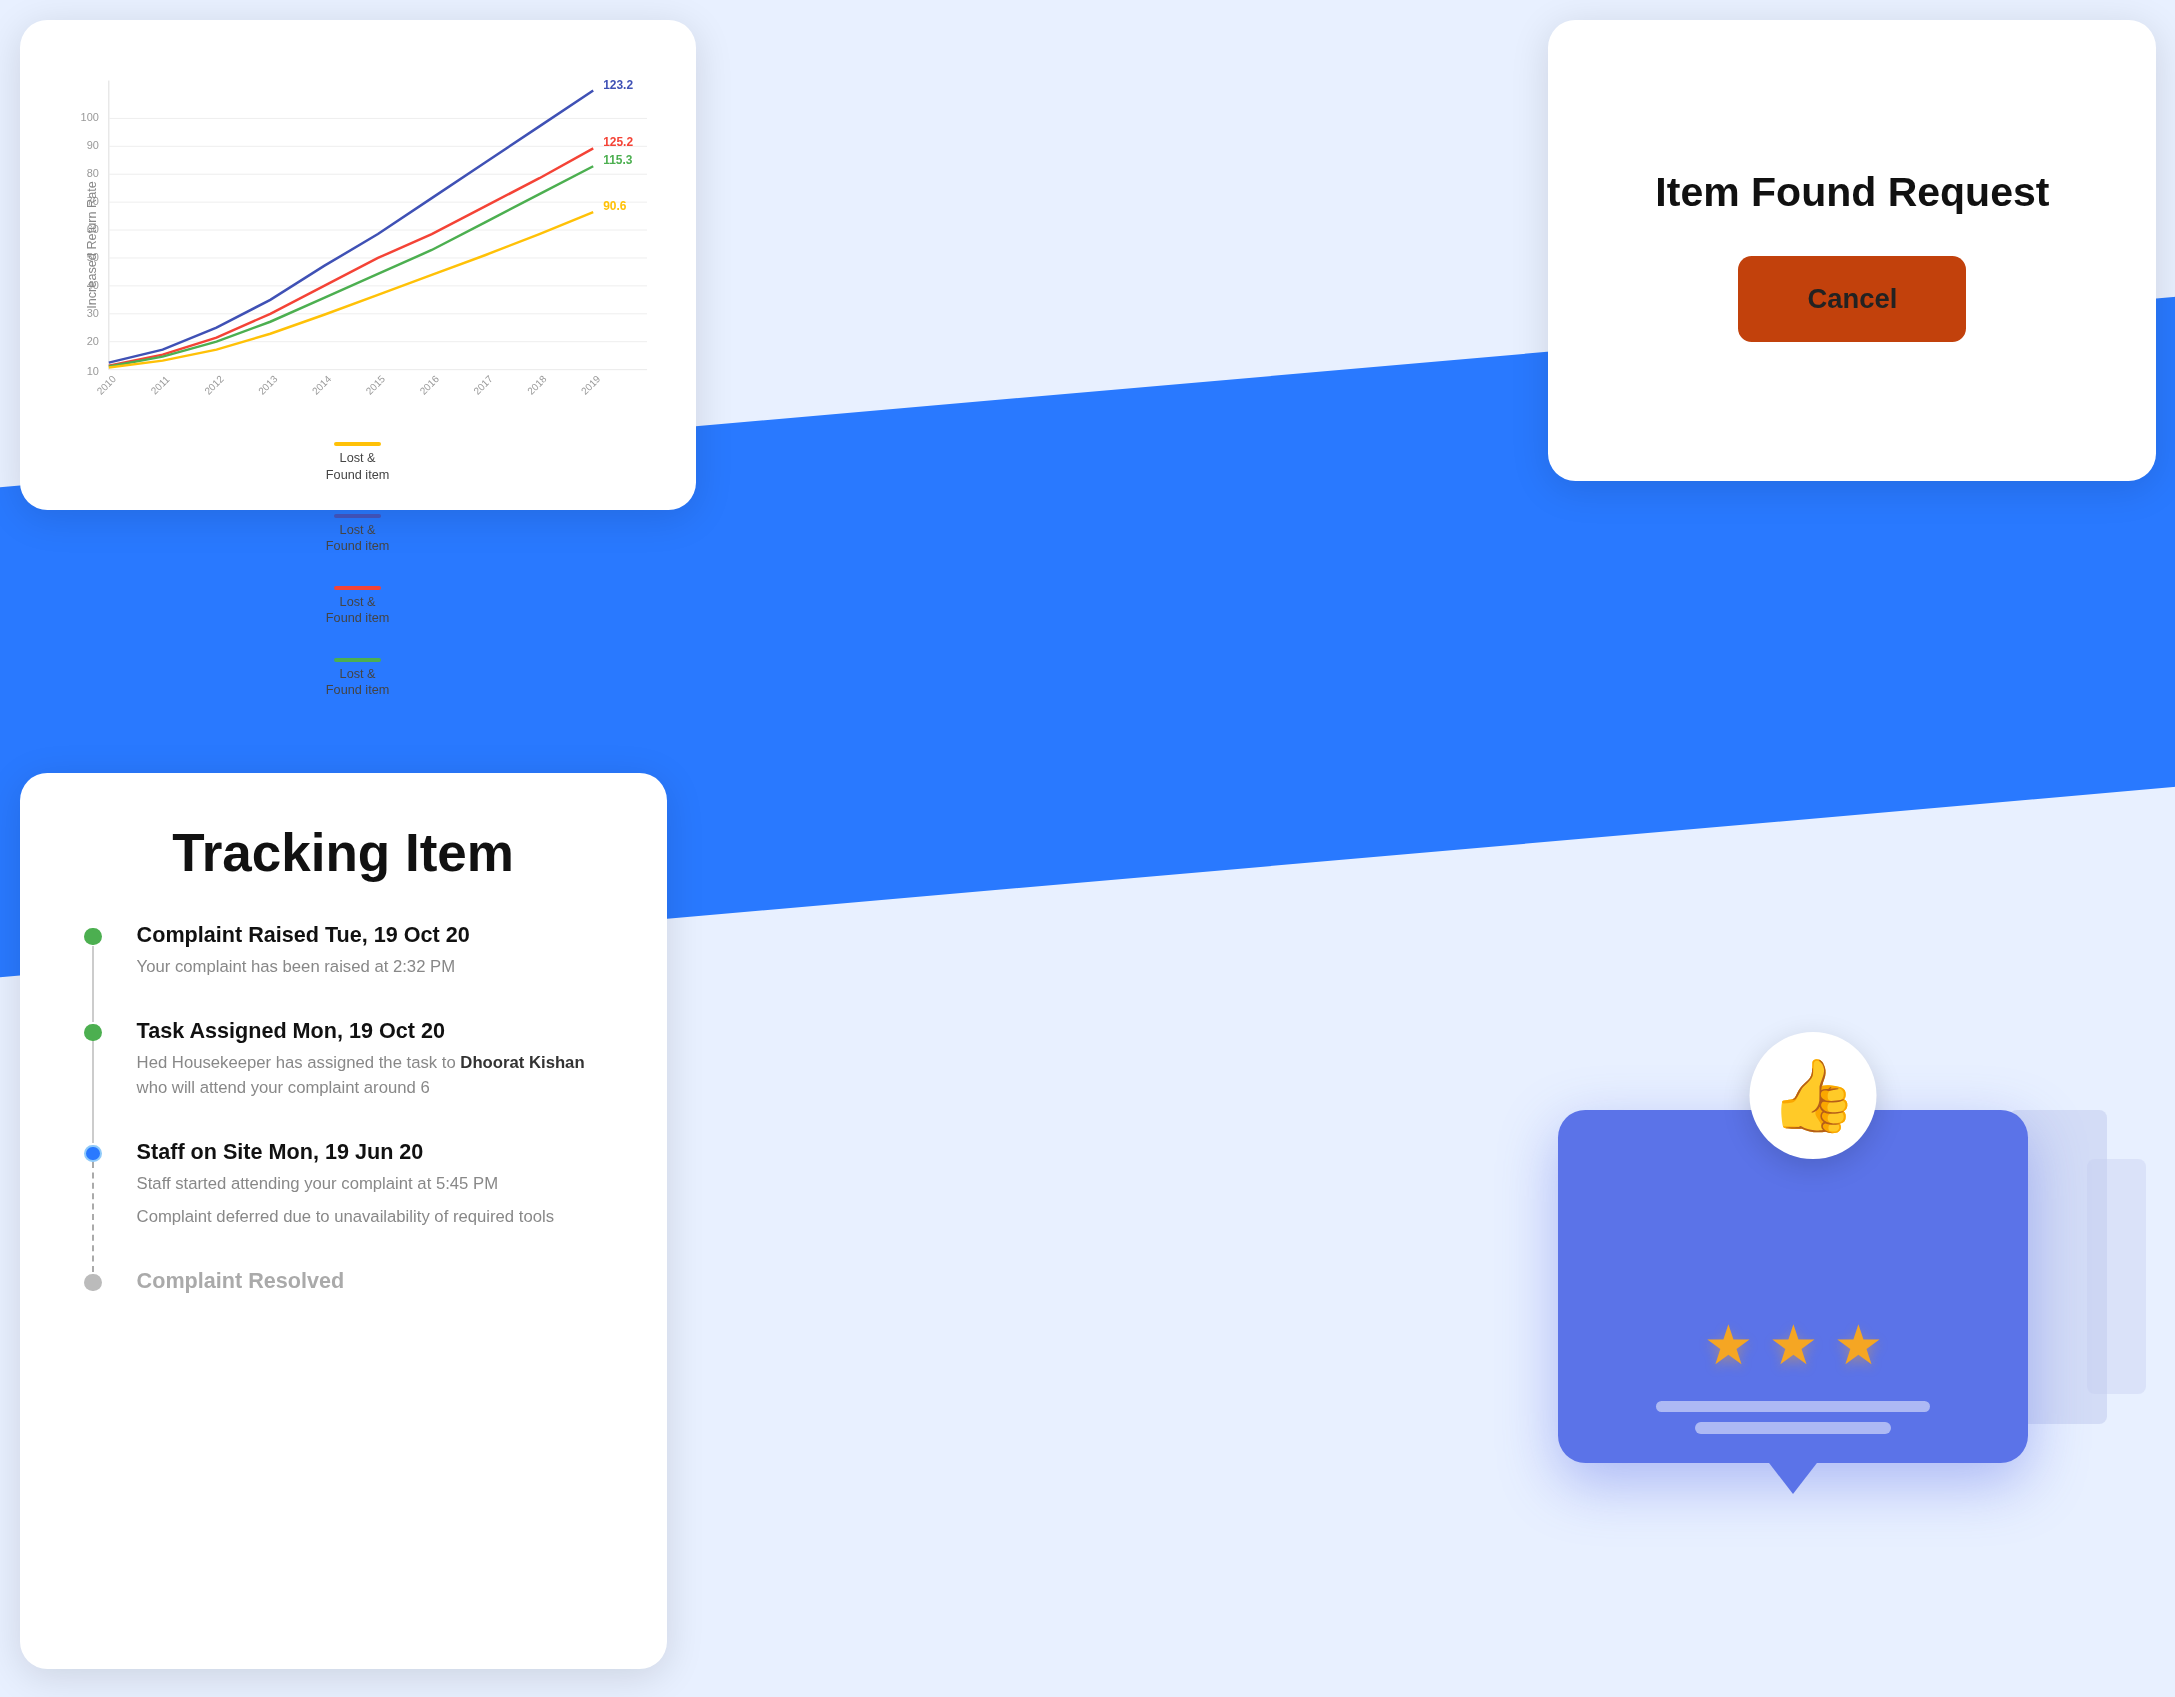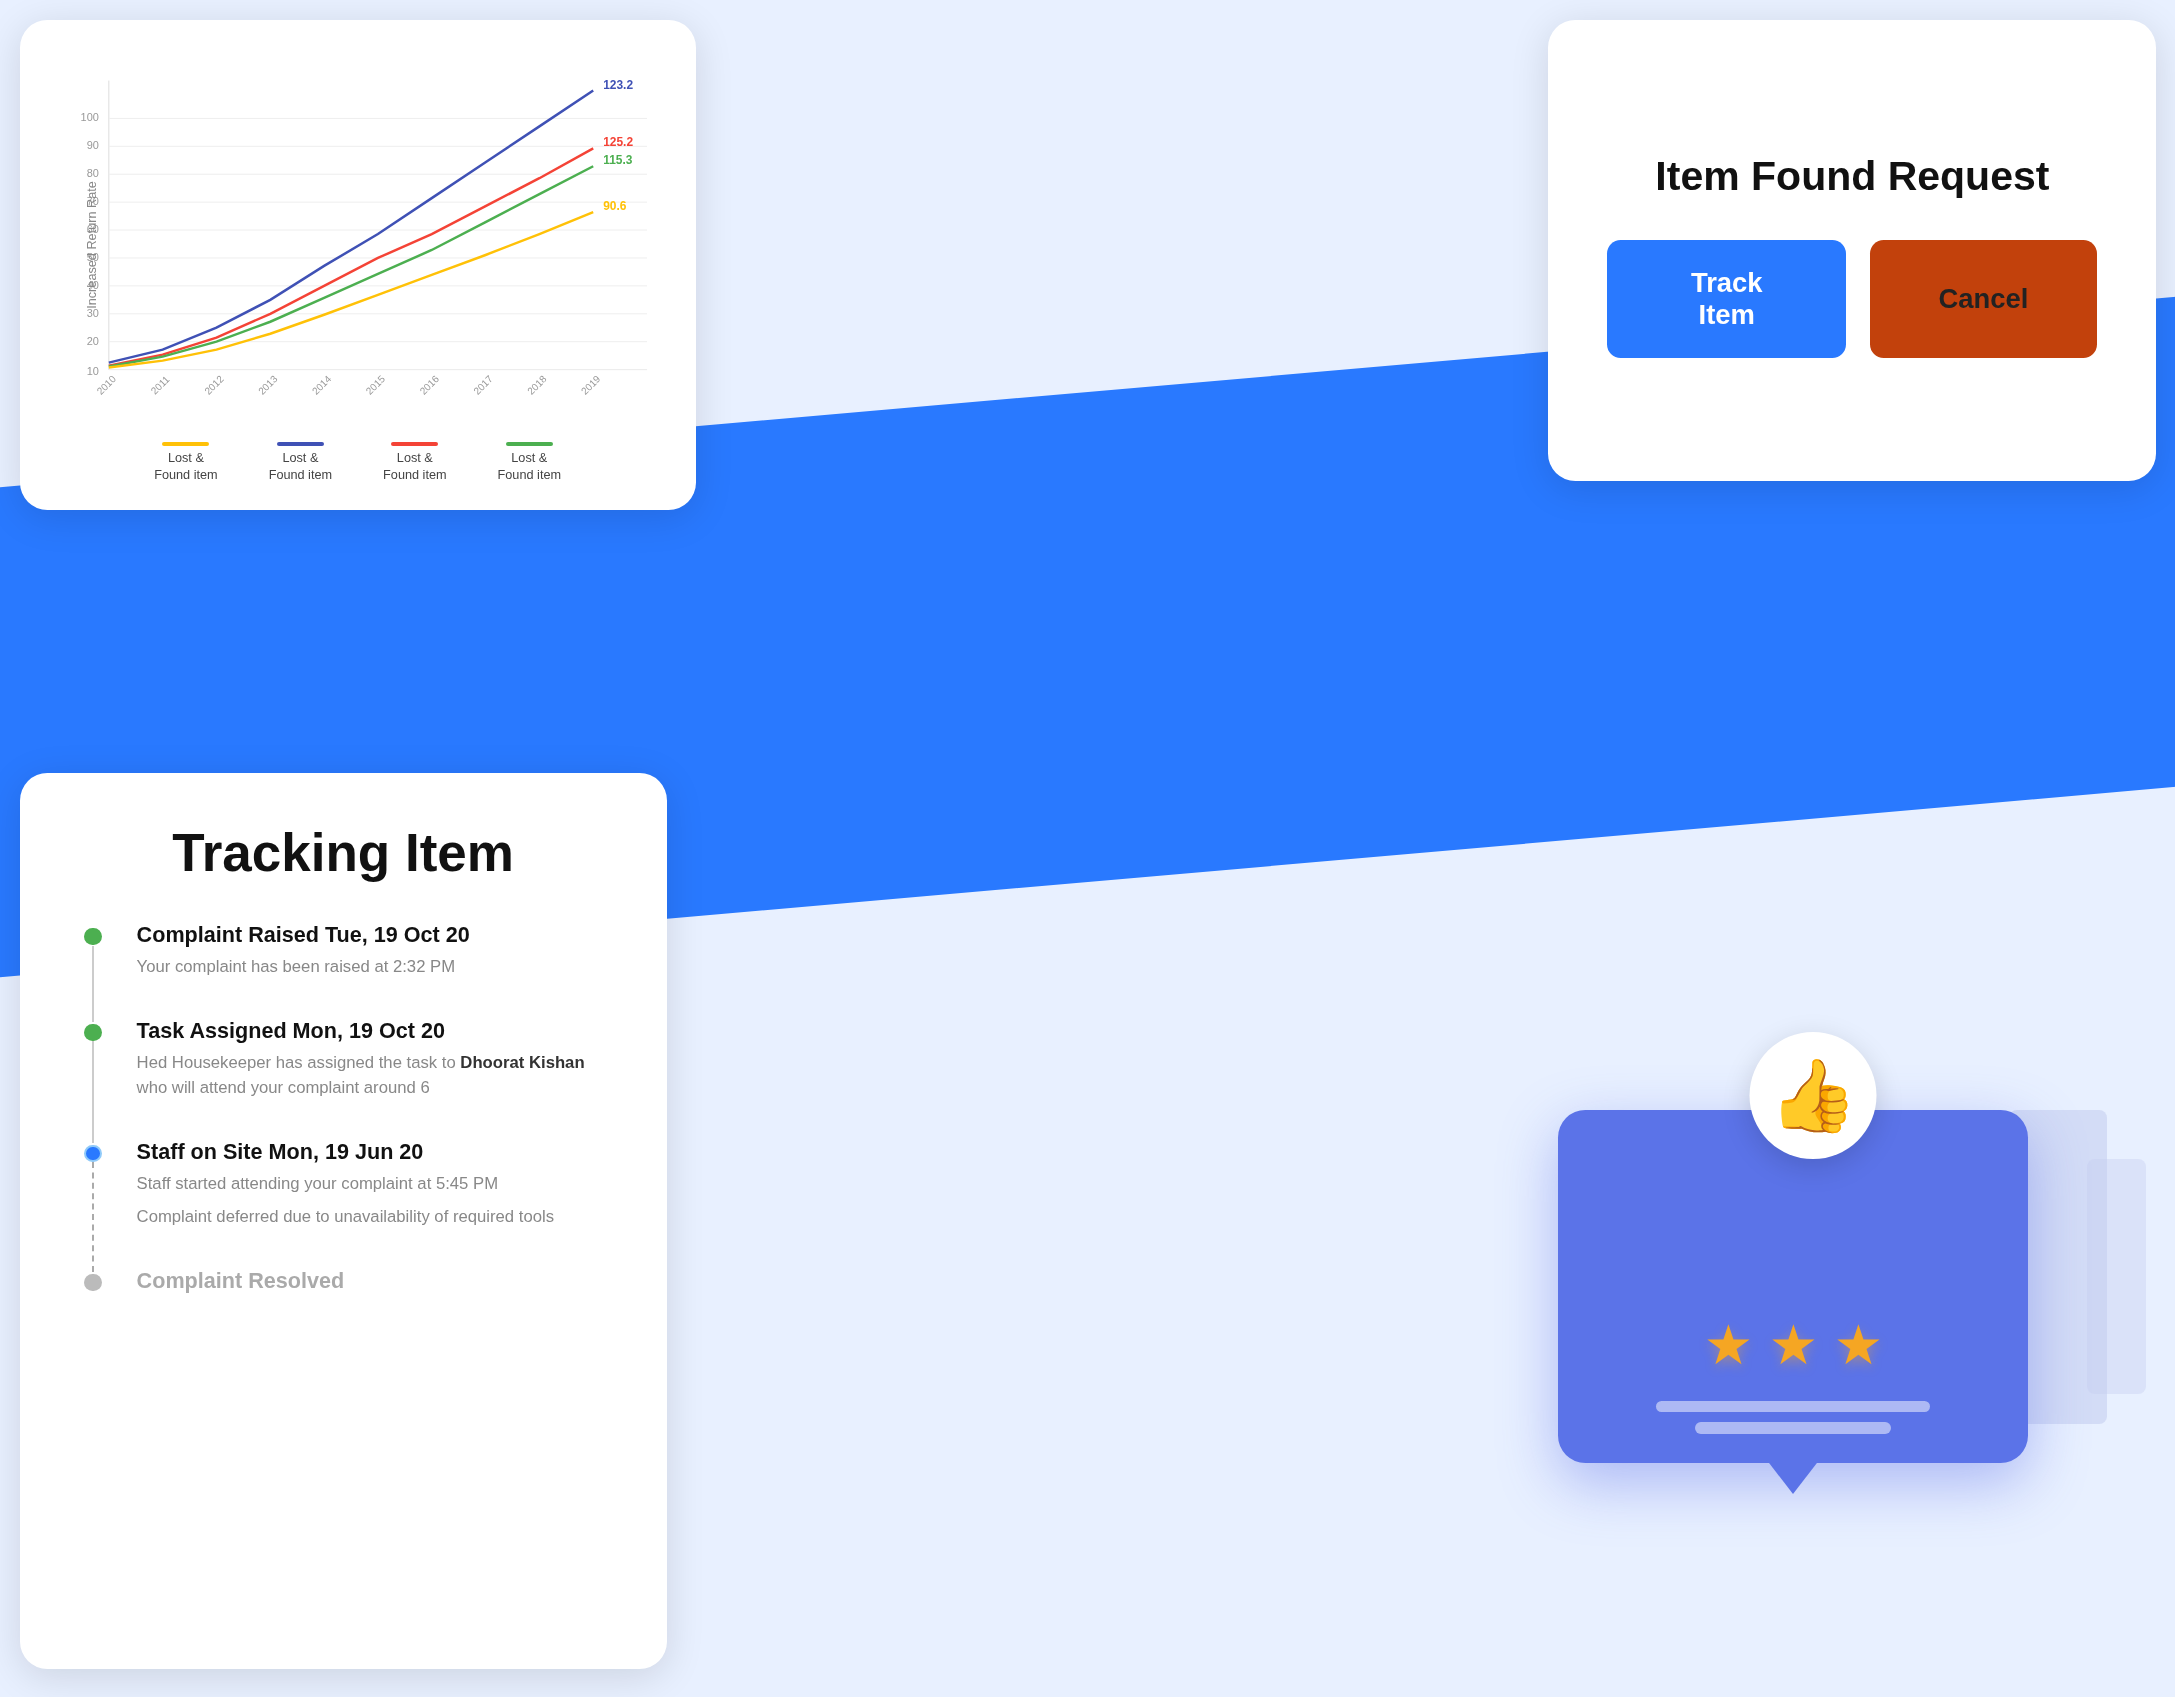--- a/index.html
+++ b/index.html
@@ -58,23 +58,24 @@
       white-space: nowrap;
     }
 
     .chart-svg {
       width: 100%;
       height: 100%;
     }
 
     .legend-row {
       display: flex;
-      gap: 51px;
+      gap: 31px;
       justify-content: center;
       margin-top: 11.8px;
+      flex-direction: column;
     }
     .legend-item {
       display: flex;
       flex-direction: column;
       align-items: center;
       gap: 3.9px;
     }
     .legend-line {
       width: 47px;
       height: 3.9px;
@@ -411,21 +412,20 @@
     <div class="legend-item">
       <div class="legend-line" style="background:#4caf50;"></div>
       <span class="legend-text">Lost &amp;<br>Found item</span>
     </div>
   </div>
 </div>
 
 <div class="card request-card">
   <h2 class="request-title">Item Found Request</h2>
   <div class="request-buttons">
-    <button class="btn-track">Track Item</button>
     <button class="btn-cancel">Cancel</button>
   </div>
 </div>
 
 <div class="card tracking-card">
   <h1 class="tracking-title">Tracking Item</h1>
 
   <div class="timeline">
 
     <div class="timeline-item">

